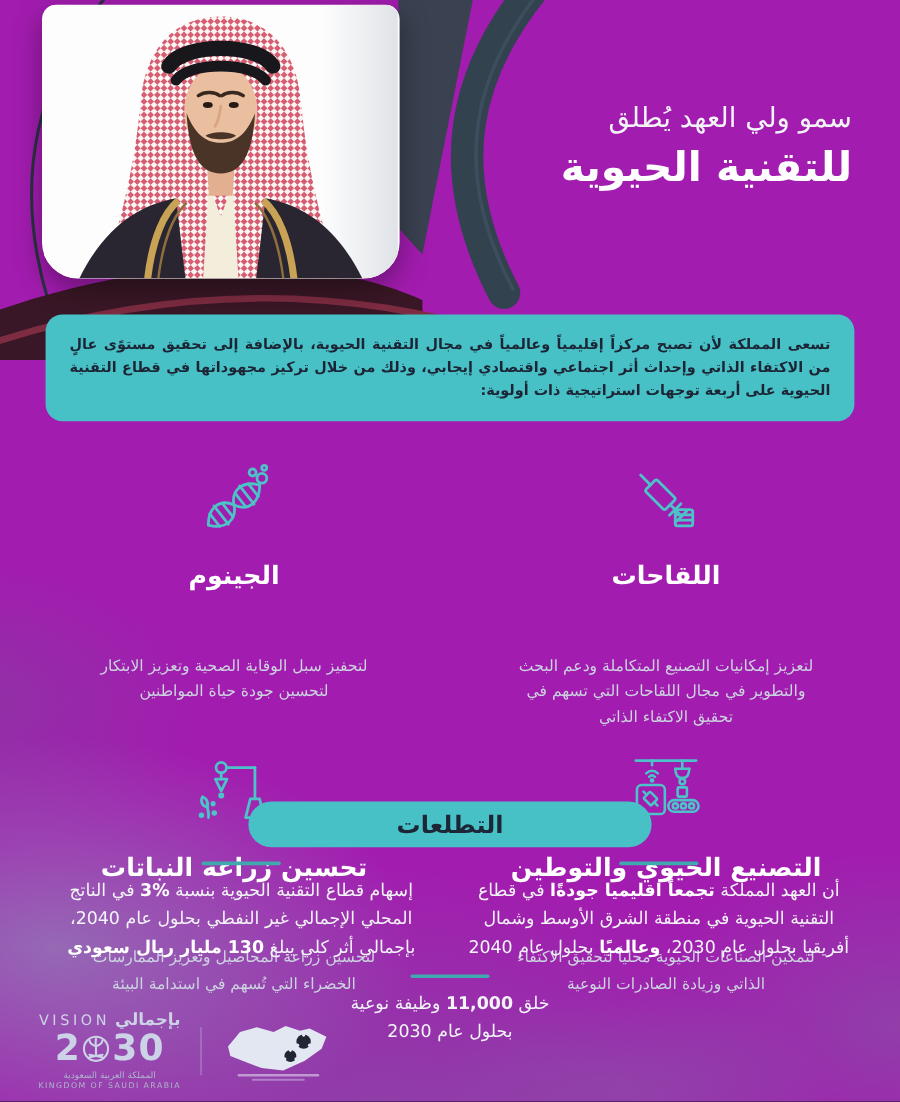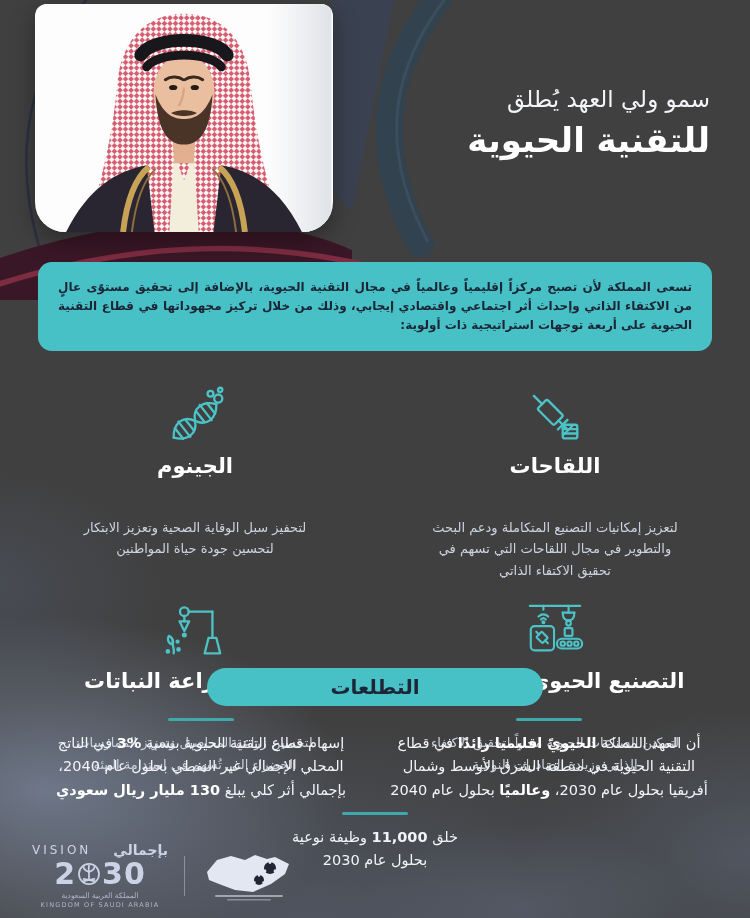--- a/index.html
+++ b/index.html
@@ -1,18 +1,18 @@
 <!DOCTYPE html>
 <html lang="ar"><head>
 <meta charset="utf-8">
 <style>
   html,body{margin:0;padding:0;background:#202634;}
   .poster{
     position:relative;width:750px;height:918px;margin:0 auto;
-    background:#404040;overflow:hidden;
+    background:#a21caf;overflow:hidden;
     font-family:"DejaVu Sans",sans-serif;color:#fff;
   }
   
   .smoke{
     position:absolute;inset:0;pointer-events:none;
     background:
       radial-gradient(ellipse 430px 250px at 6% 86%, rgba(141,156,185,.60), transparent 70%),
       radial-gradient(ellipse 520px 300px at 42% 102%, rgba(108,124,155,.38), transparent 72%),
       radial-gradient(ellipse 330px 210px at 100% 93%, rgba(112,128,158,.34), transparent 70%),
       radial-gradient(ellipse 280px 170px at -4% 64%, rgba(95,110,140,.28), transparent 70%),
@@ -34,21 +34,21 @@
     background:#48c1c6;border-radius:14px;padding:16px 20px;
     direction:rtl;text-align:justify;
     color:#1c2535;font-weight:bold;font-size:12px;line-height:1.58;
   }
   
   .pillars{
     position:absolute;top:382px;left:30px;width:690px;
     display:grid;grid-template-columns:1fr 1fr;direction:rtl;
     row-gap:16px;column-gap:30px;
   }
-  .pillar{display:flex;flex-direction:column;align-items:center;text-align:center;direction:rtl;}
+  .pillar{display:flex;flex-direction:column;align-items:center;text-align:center;direction:rtl;gap:14px;}
   .pillar-icon{height:66px;display:flex;align-items:flex-end;justify-content:center;margin-bottom:6px;}
   .pillar-title{font-size:21px;font-weight:bold;color:#ffffff;margin-bottom:7px;}
   .pillar-desc{font-size:13px;color:#ccd3e0;line-height:1.65;width:248px;margin-top:32px;}
   
   .aspire-btn{
     position:absolute;top:668px;left:50%;transform:translateX(-50%);
     width:336px;height:38px;border-radius:20px;background:#48c1c6;border:none;
     display:flex;align-items:center;justify-content:center;
     color:#1d2636;font-weight:bold;font-size:20px;font-family:inherit;cursor:pointer;
   }
@@ -64,21 +64,21 @@
     position:absolute;top:812px;left:50%;transform:translateX(-50%);
     width:320px;direction:rtl;text-align:center;
   }
   .jobs-text{font-size:14.5px;line-height:1.6;color:#f2f4f8;}
   
   .footer-logos{
     position:absolute;left:32px;bottom:10px;
     display:flex;align-items:center;gap:16px;color:#ccd3e6;
   }
   .v2030{display:flex;flex-direction:column;align-items:center;line-height:1;}
-  .v2030-row1{display:flex;align-items:center;gap:22px;font-size:12px;letter-spacing:3px;margin-bottom:2px;}
+  .v2030-row1{display:flex;align-items:center;gap:4px;font-size:12px;letter-spacing:3px;margin-bottom:2px;}
   .v2030-row1 .ar{font-size:14px;font-weight:bold;letter-spacing:0;}
   .v2030-year{display:flex;align-items:center;font-size:30px;font-weight:bold;letter-spacing:1px;}
   .v2030-emblem{margin:0 1px;display:flex;}
   .v2030-sub-ar{font-size:7.5px;margin-top:3px;color:#aeb6cc;}
   .v2030-sub-en{font-size:6.5px;letter-spacing:1.2px;margin-top:2px;color:#aeb6cc;}
   .logo-divider{width:1px;height:40px;background:rgba(200,208,226,.45);}
   .biotech-logo{display:flex;flex-direction:column;align-items:center;}
 </style>
 </head>
 <body>
@@ -242,21 +242,21 @@
     </div>
 
   </div>
 
   <button class="aspire-btn">التطلعات</button>
 
   <div class="aspire-cols">
     <div class="aspire-col">
       <div class="tick-line"></div>
       <div class="aspire-text">
-        <span>أن العهد المملكة </span><b>الحيويً اقليميا رائدًا</b><span> في قطاع التقنية الحيوية في منطقة الشرق الأوسط وشمال أفريقيا بحلول عام 2030، </span><b>وعالميًا</b><span> بحلول عام 2040</span>
+        <span>أن العهد المملكة </span><b>تجمعاً اقليميا جودةًا</b><span> في قطاع التقنية الحيوية في منطقة الشرق الأوسط وشمال أفريقيا بحلول عام 2030، </span><b>وعالميًا</b><span> بحلول عام 2040</span>
       </div>
     </div>
     <div class="aspire-col">
       <div class="tick-line"></div>
       <div class="aspire-text">
         <span>إسهام قطاع التقنية الحيوية بنسبة </span><b>%3</b><span> في الناتج المحلي الإجمالي غير النفطي بحلول عام 2040، بإجمالي أثر كلي يبلغ </span><b>130 مليار ريال سعودي</b>
       </div>
     </div>
   </div>
 

